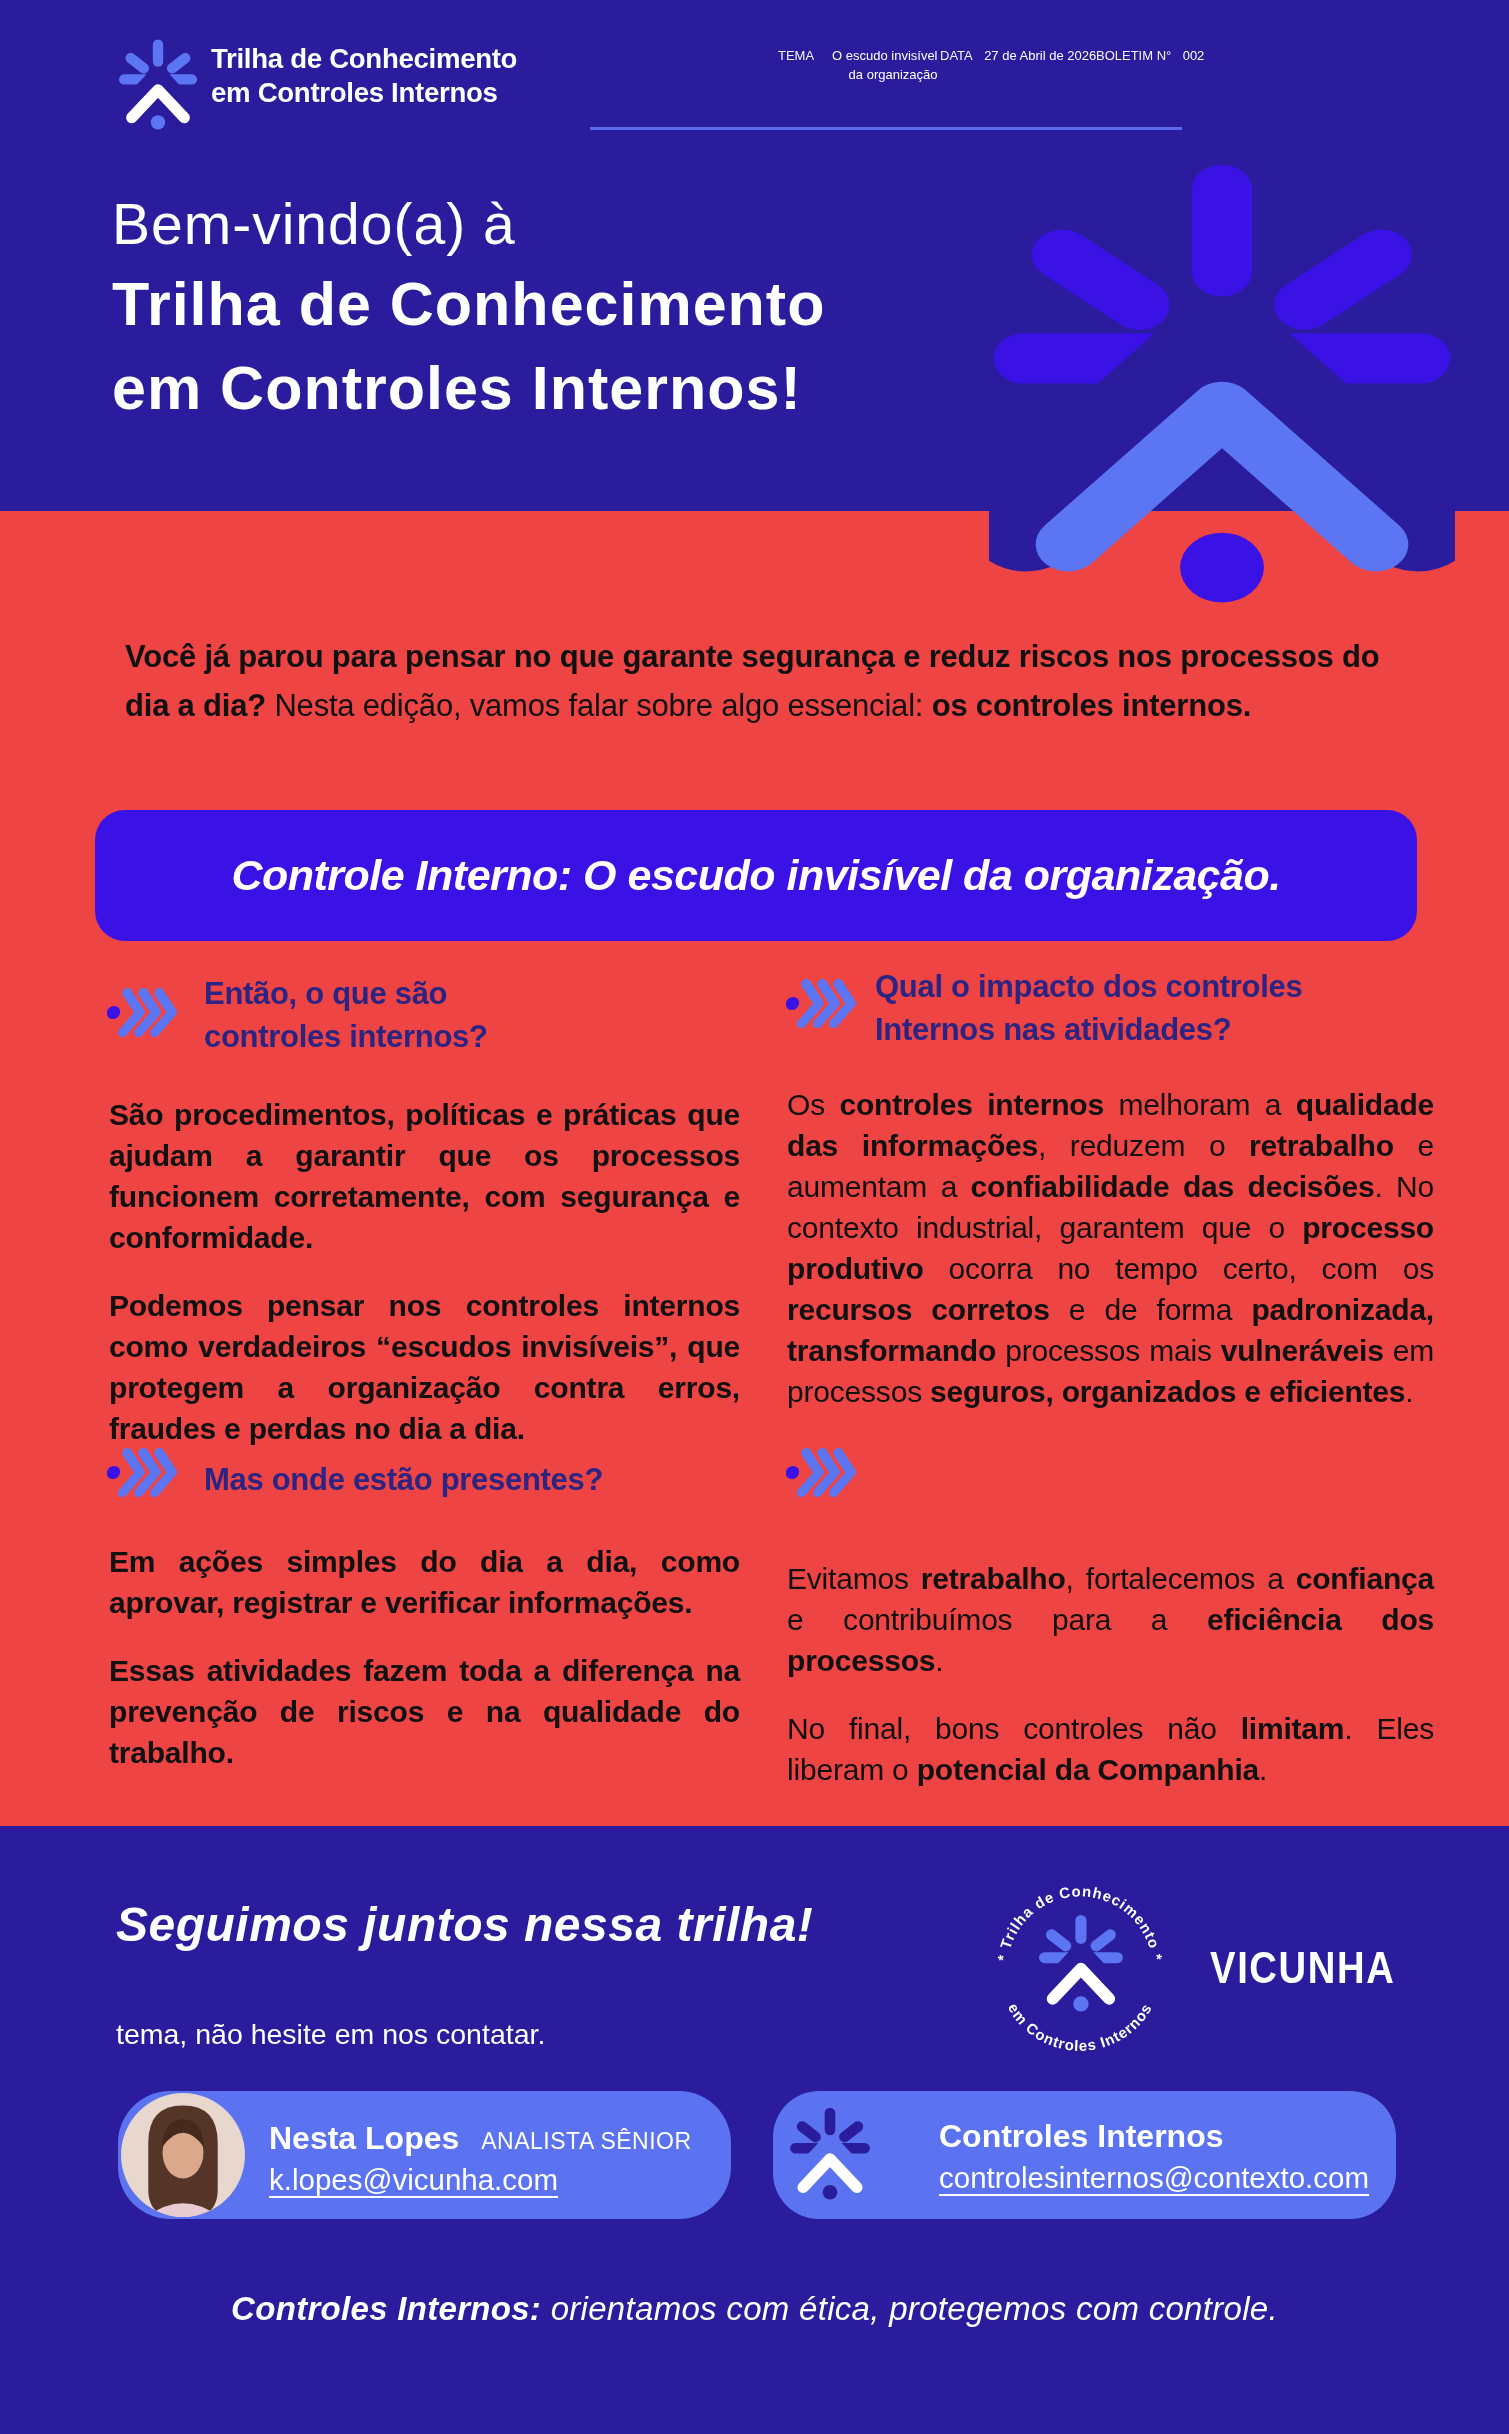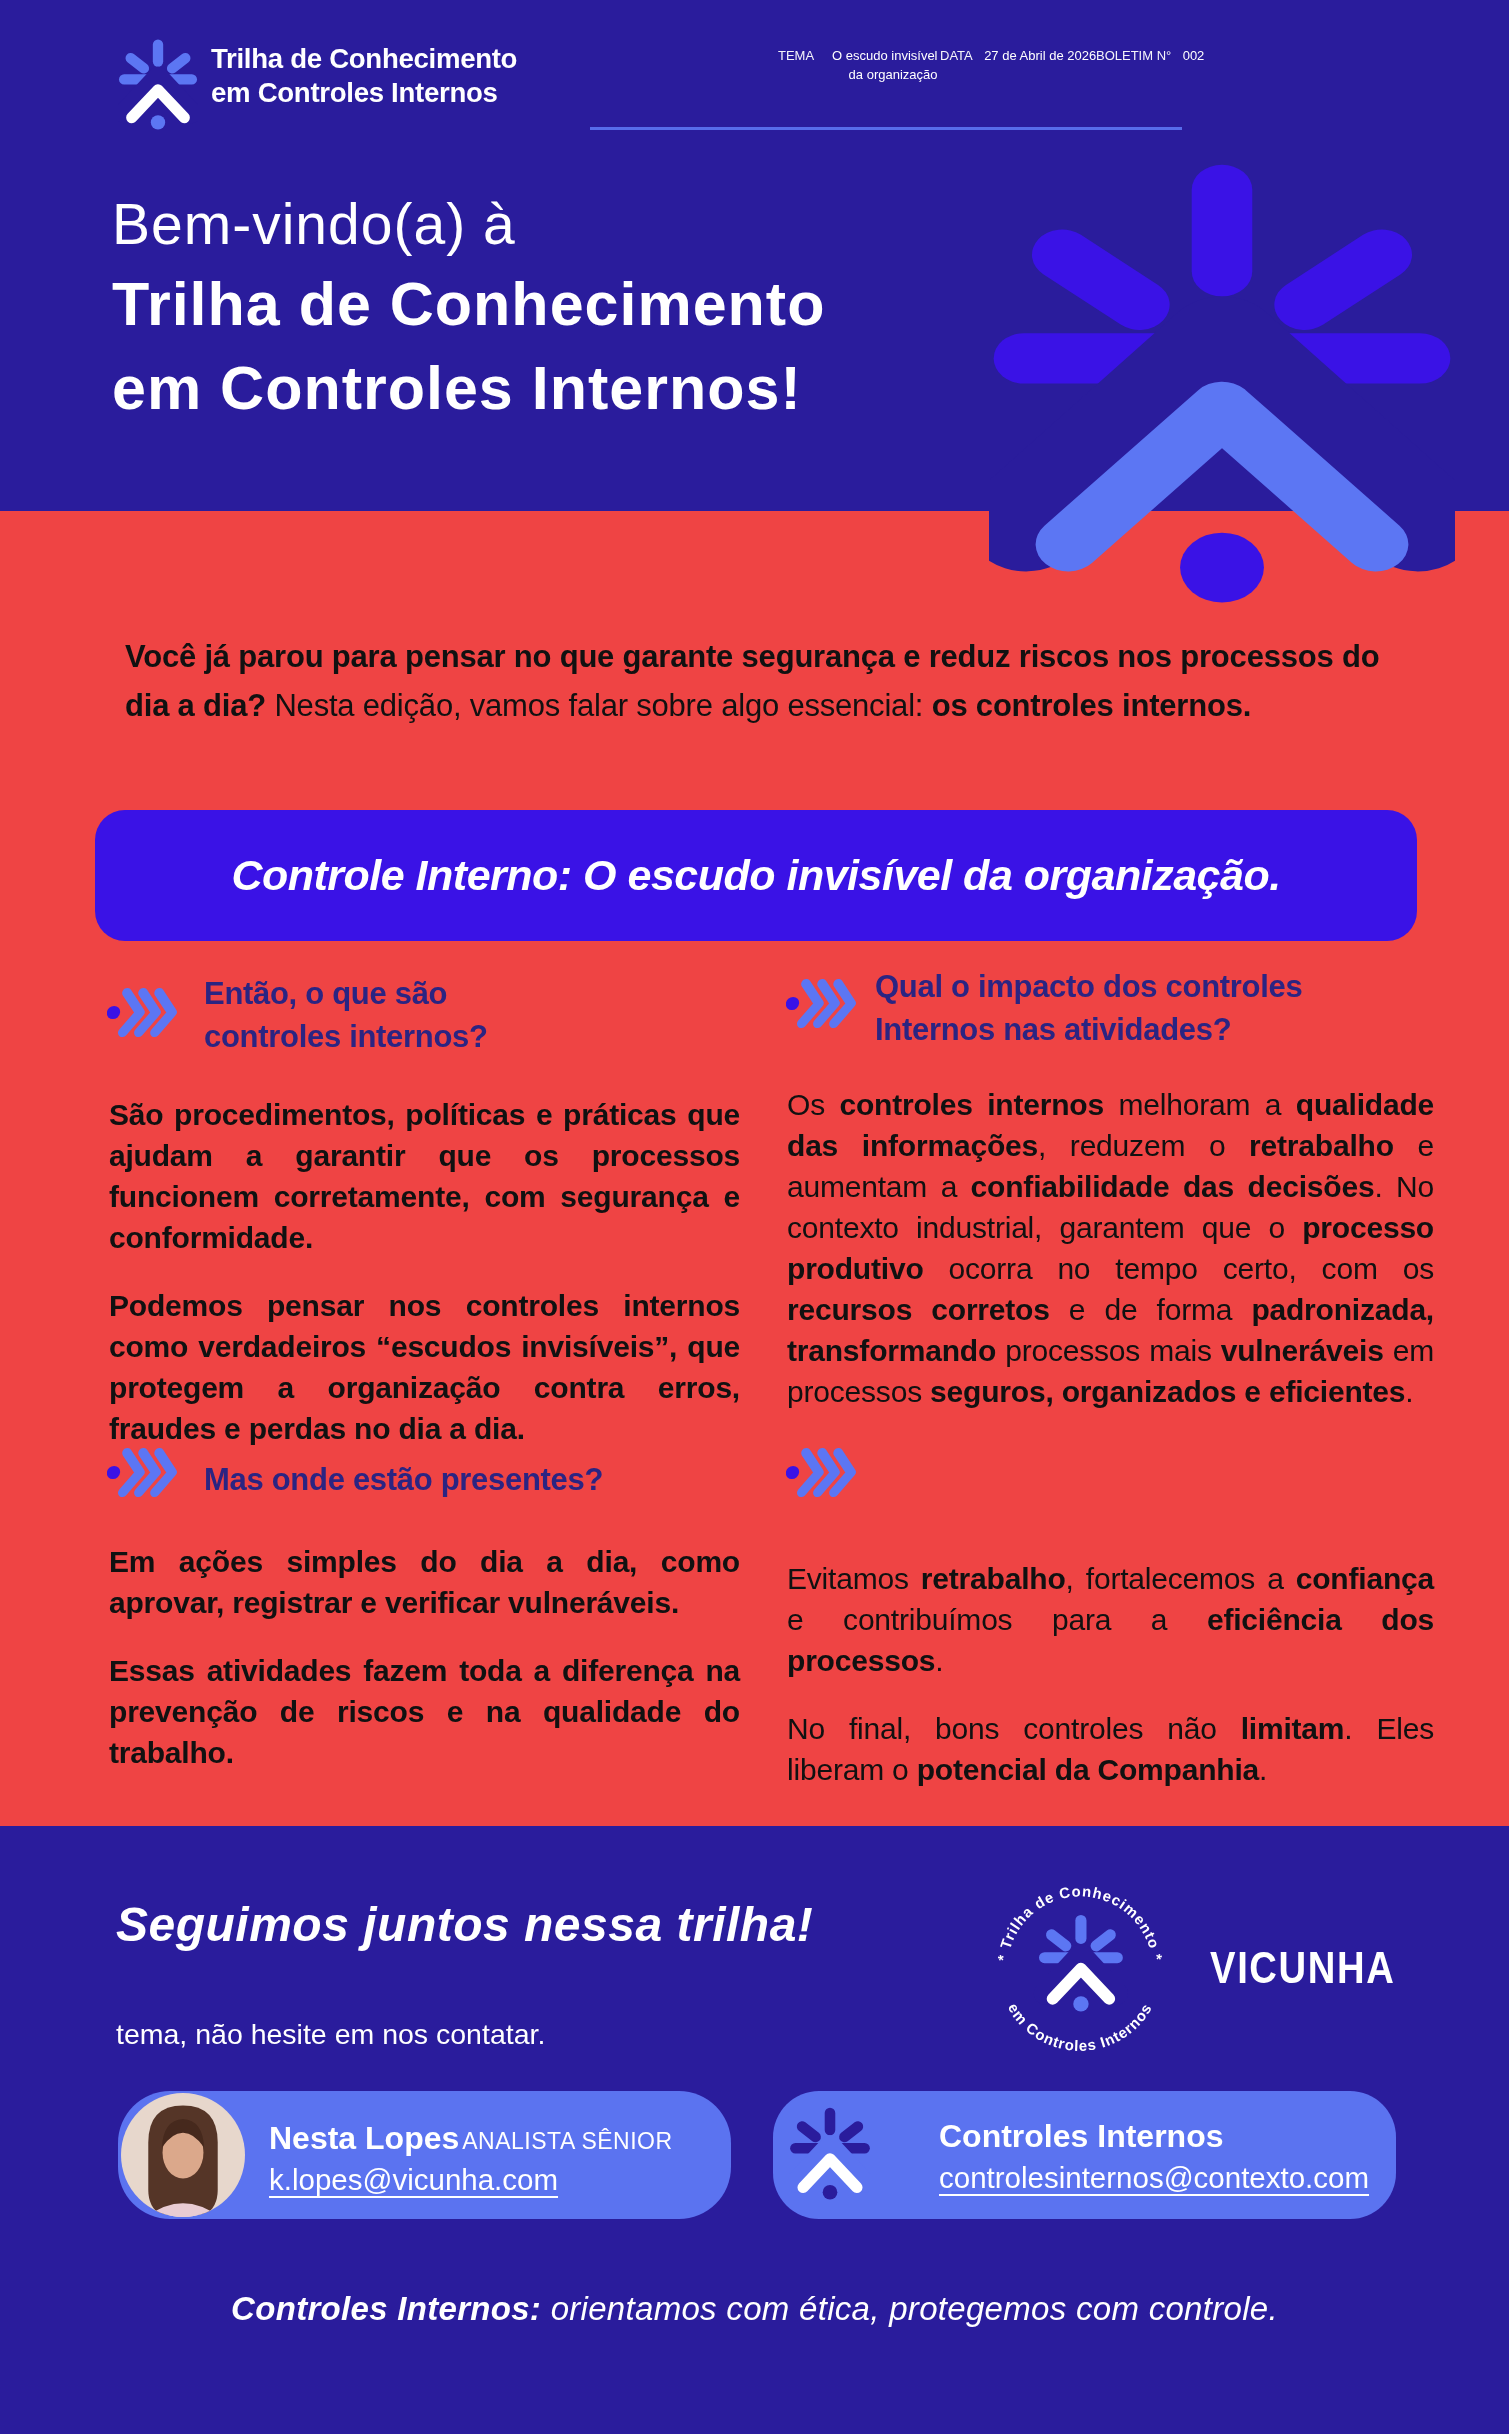--- a/index.html
+++ b/index.html
@@ -57,21 +57,21 @@
          letter-spacing:1.9px;transform:scaleX(0.85);transform-origin:left top;white-space:nowrap;}
   .card{position:absolute;top:2091px;height:128px;background:var(--card);border-radius:52px;}
   .card1{left:118px;width:613px;}
   .card2{left:773px;width:623px;border-radius:46px;}
   .avatar{position:absolute;left:2.9px;top:1.9px;width:124px;height:124px;border-radius:50%;overflow:hidden;}
   .card-logo{position:absolute;left:16px;top:15px;width:82px;height:96px;}
   .card .name-row{position:absolute;color:#fff;white-space:nowrap;}
   .card1 .name-row{left:151px;top:28.5px;}
   .card2 .name-row{left:166px;top:27px;}
   .card .name{font-size:32px;font-weight:bold;}
-  .card .role{font-size:23px;letter-spacing:0.5px;margin-left:3px;}
+  .card .role{font-size:23px;letter-spacing:0.5px;margin-left:22px;}
   .card .email{position:absolute;color:#fff;font-size:29.5px;text-decoration:underline;
                text-underline-offset:5.7px;white-space:nowrap;cursor:pointer;}
   .card1 .email{left:151px;top:72px;}
   .card2 .email{left:166px;top:70px;}
   .tagline{position:absolute;left:0;top:2290px;width:1509px;text-align:center;color:#fff;
            font-size:33px;font-style:italic;letter-spacing:0.3px;}
 </style>
 </head>
 <body>
 
@@ -162,21 +162,21 @@
   <svg class="marker" style="left:107px;top:1444px;" viewBox="0 0 74 60">
     <g transform="skewX(-6)">
       <circle cx="10" cy="30" r="7" fill="#3A12E6"></circle>
       <path d="M22 9 L38 30 L22 51" fill="none" stroke="#5C76F3" stroke-width="10" stroke-linecap="round" stroke-linejoin="round"></path>
       <path d="M39 9 L55 30 L39 51" fill="none" stroke="#5C76F3" stroke-width="10" stroke-linecap="round" stroke-linejoin="round"></path>
       <path d="M56 9 L72 30 L56 51" fill="none" stroke="#5C76F3" stroke-width="10" stroke-linecap="round" stroke-linejoin="round"></path>
     </g>
   </svg>
   <h3 class="sec-head" style="left:204px;top:1458px;"><span>Mas onde </span><span class="b">estão presentes?</span></h3>
   <div class="body-col" style="left:109px;top:1541px;width:631px;">
-    <p><span class="b">Em ações simples do dia a dia, como aprovar, registrar e verificar vulneráveis.</span></p>
+    <p><span class="b">Em ações simples do dia a dia, como aprovar, registrar e verificar informações.</span></p>
     <p><span class="b">Essas atividades fazem toda a diferença na prevenção de riscos e na qualidade do trabalho.</span></p>
   </div>
 
   <svg class="marker" style="left:786px;top:1444px;" viewBox="0 0 74 60">
     <g transform="skewX(-6)">
       <circle cx="10" cy="30" r="7" fill="#3A12E6"></circle>
       <path d="M22 9 L38 30 L22 51" fill="none" stroke="#5C76F3" stroke-width="10" stroke-linecap="round" stroke-linejoin="round"></path>
       <path d="M39 9 L55 30 L39 51" fill="none" stroke="#5C76F3" stroke-width="10" stroke-linecap="round" stroke-linejoin="round"></path>
       <path d="M56 9 L72 30 L56 51" fill="none" stroke="#5C76F3" stroke-width="10" stroke-linecap="round" stroke-linejoin="round"></path>
     </g>

